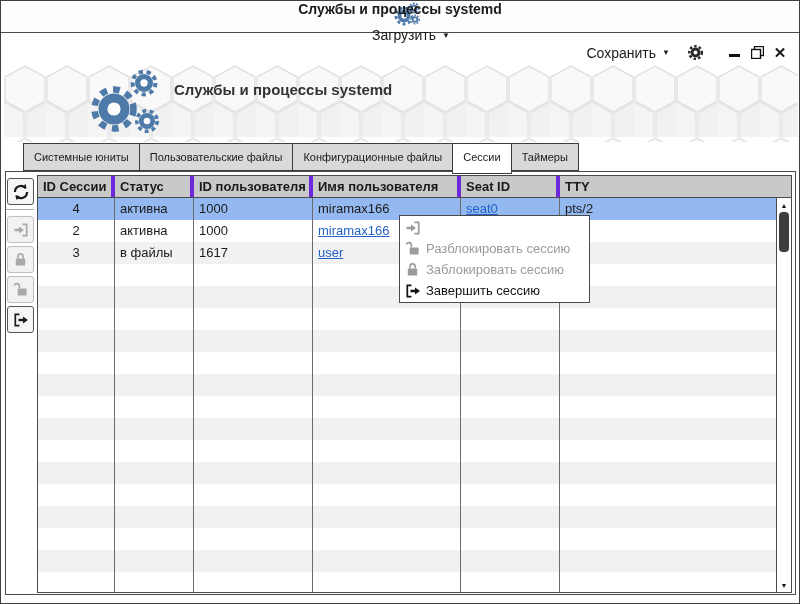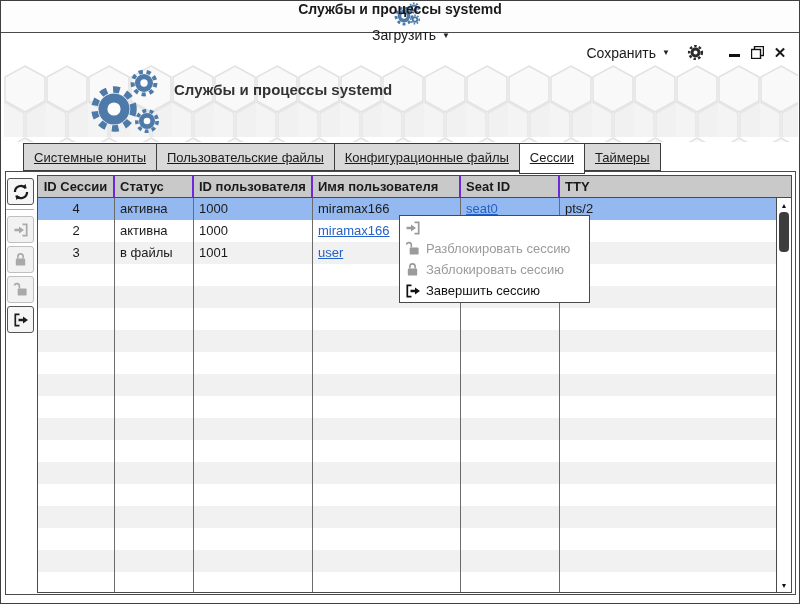--- a/index.html
+++ b/index.html
@@ -43,22 +43,22 @@
   
   #banner { position:absolute; left:3px; top:64px; width:794px; height:77px; overflow:hidden; }
   #banner .hexbg { position:absolute; left:0; top:0; width:100%; height:100%; }
   #banner .logo { position:absolute; left:82px; top:4px; }
   #banner .b-title { position:absolute; left:170px; top:16px; font-size:15px; font-weight:bold; color:#333; }
   #banner .b-sub   { position:absolute; left:170px; top:46px; font-size:13.5px; color:#222; }
 
   
   #tab-bar { position:absolute; left:22px; top:142px; display:flex; align-items:flex-start; z-index:4; }
   .tab {
-    height:28px; line-height:27px; padding:0 10px; font-size:13px;
-    background:#d9d9d9; border:1px solid #3c3c3c; margin-right:-1px; cursor:default; white-space:nowrap;text-decoration:underline;
+    height:28px; line-height:27px; padding:0 10px; font-size:11px;
+    background:#d9d9d9; border:1px solid #3c3c3c; margin-right:-1px; cursor:default; white-space:nowrap;
   }
   .tab.active { background:#fff; height:31px; z-index:5; position:relative; }
 
   
   #panel {
     position:absolute; left:4px; top:170px; width:791px; height:424px;
     border:1px solid #4a4a4a; background:#fff; z-index:1;
   }
 
   
@@ -71,21 +71,21 @@
   #tb-sep { position:absolute; left:5px; top:208px; width:28px; height:1px; background:#aaa; z-index:2; }
 
   
   #table {
     position:absolute; left:36px; top:174px; width:755px; height:418px;
     border:1px solid #4a4a4a; background:#fff; z-index:2; overflow:hidden;
   }
   #thead { display:flex; height:22px; background:#c9c9c9; border-bottom:1px solid #4a4a4a; }
   .hcell {
     font-size:13px; font-weight:bold; line-height:21px; padding:0 5px;
-    border-right:2px solid #6d28d9; overflow:hidden; white-space:nowrap;
+    border-right:4px solid #6d28d9; overflow:hidden; white-space:nowrap;
   }
   .hcell:last-child { border-right:none; flex:1; }
   .hcell.center { text-align:center; }
   #tbody { position:absolute; left:0; top:22px; right:15px; bottom:0; }
   .trow { display:flex; height:22px; background:#fff; }
   .trow.stripe { background:#f1f1f1; }
   .trow.selected { background:#94b9f0; }
   .tcell {
     font-size:13px; line-height:22px; padding:0 5px;
     border-right:1px solid #6b6b6b; overflow:hidden; white-space:nowrap;
@@ -281,21 +281,21 @@
           <div class="tcell center" style="width: 77px;">2</div>
           <div class="tcell" style="width: 79px;">активна</div>
           <div class="tcell" style="width: 119px;">1000</div>
           <div class="tcell" style="width: 148px;"><span class="cell-link">miramax166</span></div>
           <div class="tcell" style="width: 99px;"></div>
           <div class="tcell"></div>
         </div>
         <div class="trow stripe">
           <div class="tcell center" style="width: 77px;">3</div>
           <div class="tcell" style="width: 79px;">в файлы</div>
-          <div class="tcell" style="width: 119px;">1001</div>
+          <div class="tcell" style="width: 119px;">1617</div>
           <div class="tcell" style="width: 148px;"><span class="cell-link">user</span></div>
           <div class="tcell" style="width: 99px;"></div>
           <div class="tcell"></div>
         </div>
         <div class="trow">
           <div class="tcell center" style="width: 77px;"></div>
           <div class="tcell" style="width: 79px;"></div>
           <div class="tcell" style="width: 119px;"></div>
           <div class="tcell" style="width: 148px;"></div>
           <div class="tcell" style="width: 99px;"></div>

